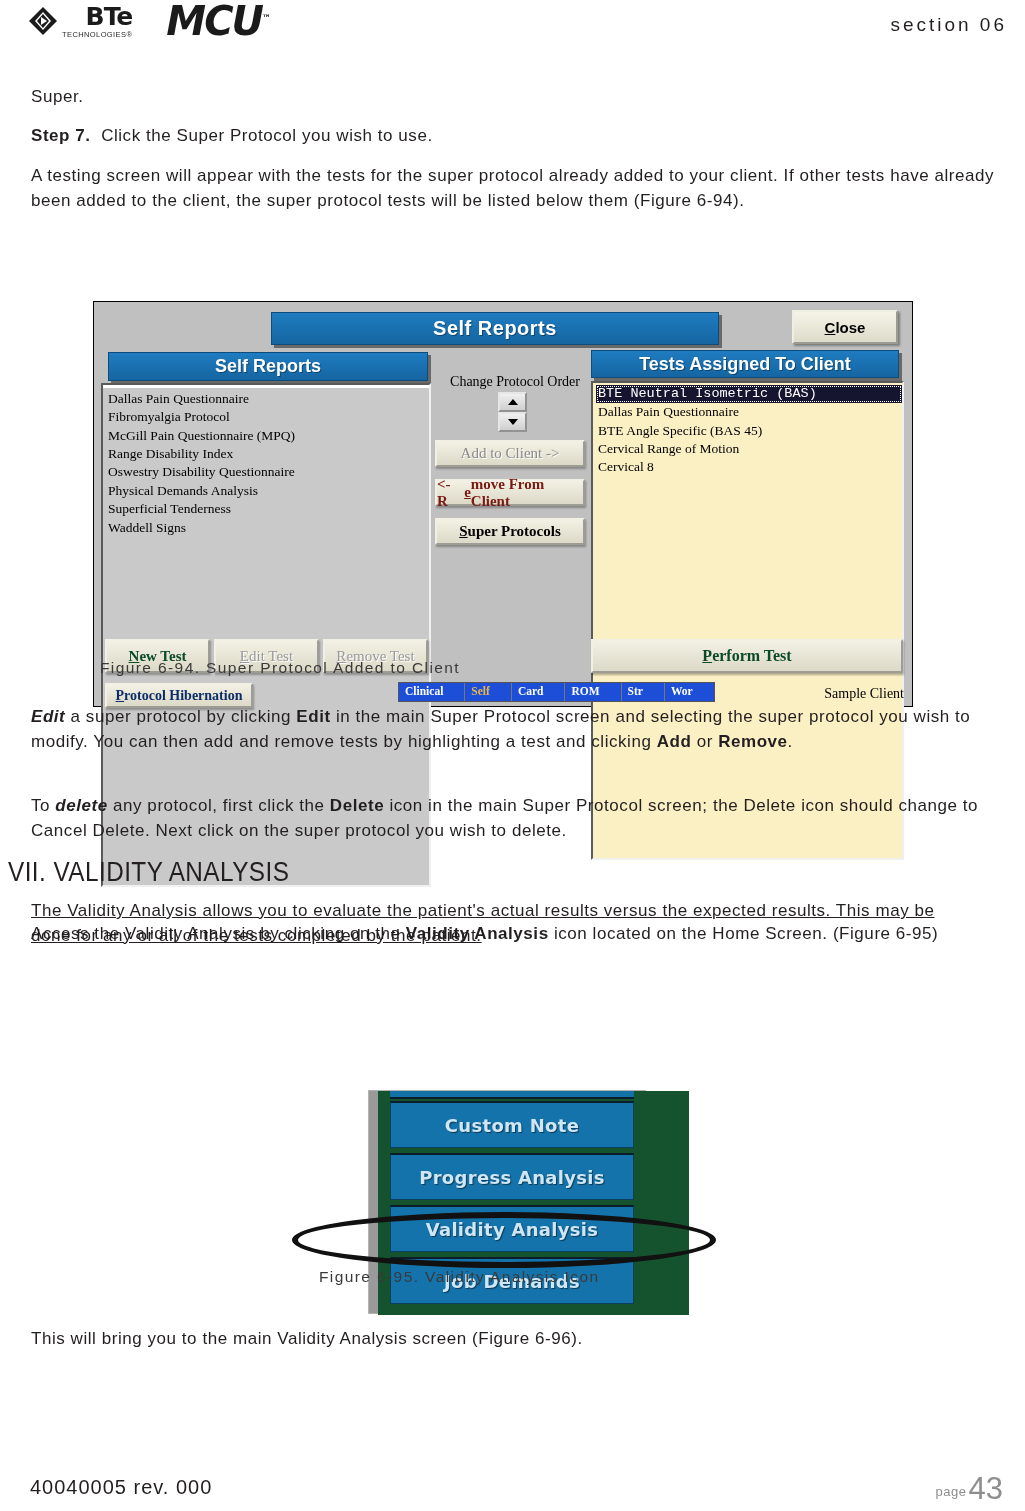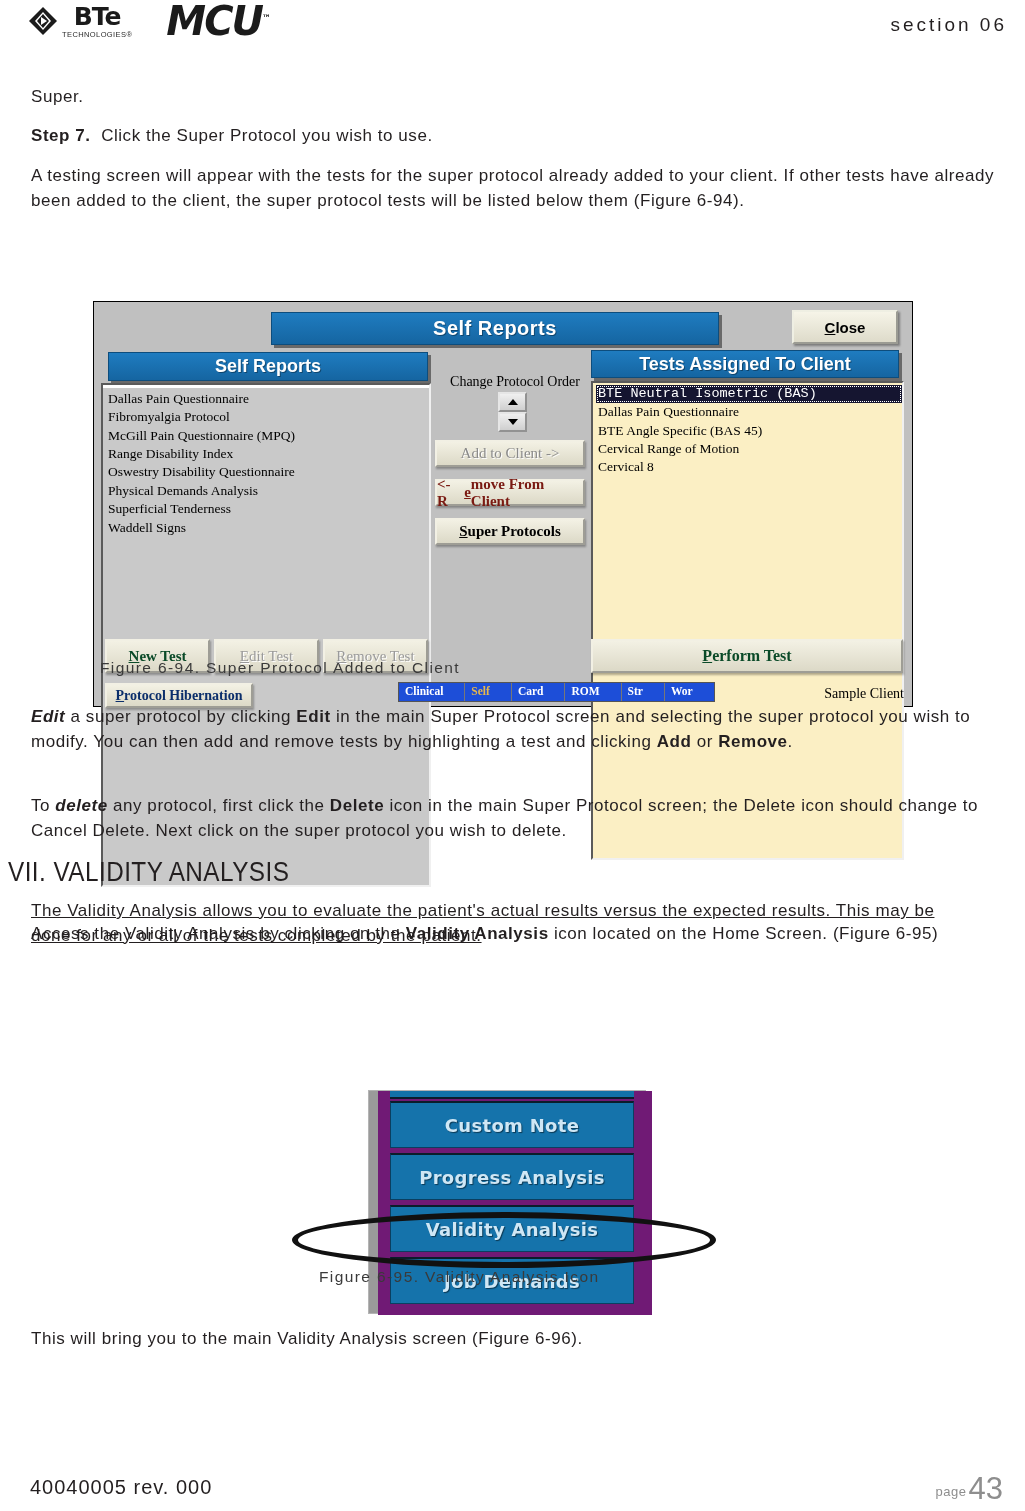--- a/index.html
+++ b/index.html
@@ -35,21 +35,21 @@
     gap: 4px;
   }
   .bte-diamond {
     width: 30px; height: 30px;
     position: relative;
     flex: 0 0 auto;
   }
   .bte-words {
     display: flex;
     flex-direction: column;
-    align-items: center;
+    align-items: flex-end;
     line-height: 1;
   }
   .bte-name {
     font-family: "DejaVu Sans", sans-serif;
     font-weight: bold;
     font-size: 25px;
     letter-spacing: -1px;
     color: #1b1b1b;
   }
   .bte-sub {
@@ -368,21 +368,22 @@
     left: 368px; top: 1038px;
     width: 278px; height: 224px;
     background: #9a9a9a;
     border: 1px solid #b4b4b4;
     box-sizing: border-box;
   }
   .fig95-strip {
     position: absolute;
     left: 9px; top: 0px;
     width: 274px; height: 224px;
-    background: #701a75;
+    background: #14532d;
+    padding-left: 37px;
   }
   .icon-btn {
     position: absolute;
     left: 12px;
     width: 244px; height: 47px;
     background: #1573ab;
     background: linear-gradient(to bottom,#1a7cb5 0%,#116severe 0%,#1272a8 60%,#0e628f 100%);
     border: 1px solid #0a3f61;
     border-top: 2px solid #0b1d2b;
     box-sizing: border-box;

